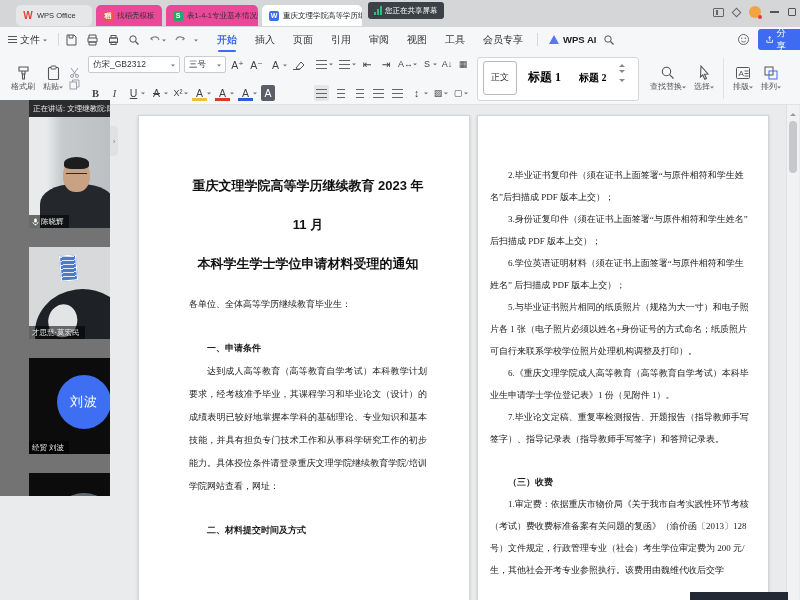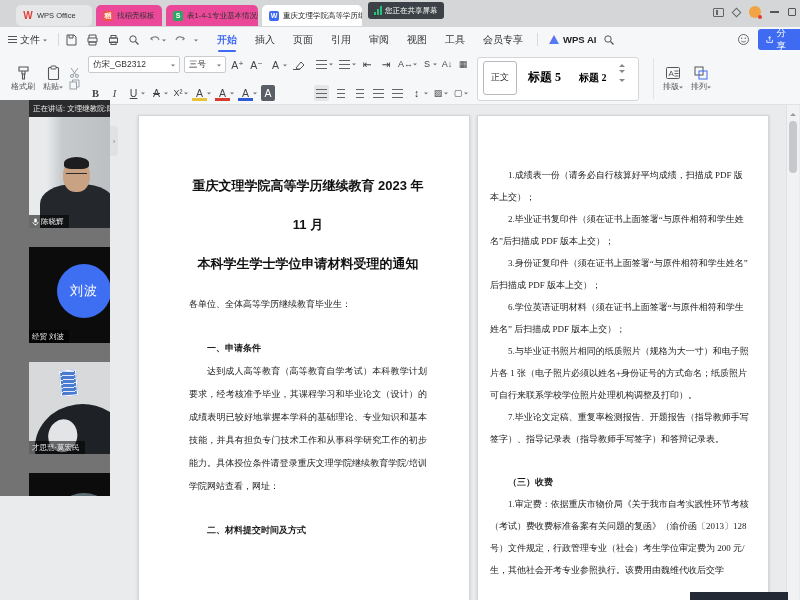--- a/index.html
+++ b/index.html
@@ -400,29 +400,50 @@
           </span>
         <span class="icbtn">
             <span class="ic small">▢</span>
             <span class="dd"></span>
           </span>
       </div>
     </div>
 
     <div class="styles-box">
       <span class="style-pill selected">正文</span>
-      <span class="style-pill h1">标题 5</span>
+      <span class="style-pill h1">标题 1</span>
       <span class="style-pill h2">标题 2</span>
       <span class="style-arrows">
         <span class="tri-up"></span>
         <span class="tri-dn"></span>
         <span class="tri-dn"></span>
       </span>
     </div>
 
+    <div class="rrow" style="gap:2px;">
+      <div class="bigbtn">
+        <svg width="16" height="16" viewBox="0 0 16 16">
+            <circle cx="6.5" cy="6.5" r="4.2" fill="none" stroke="#555" stroke-width="1.1"></circle>
+            <path d="M9.8 9.8L13.5 13.5" stroke="#555" stroke-width="1.2"></path>
+          </svg>
+        <span class="lbl">
+            <span>查找替换</span>
+            <span class="dd"></span>
+          </span>
+      </div>
+      <div class="bigbtn">
+        <svg width="14" height="16" viewBox="0 0 14 16">
+            <path d="M4 1 L11 9 L7.5 9.2 L9.5 13.5 L7.8 14.3 L5.8 10 L3.5 12z" fill="none" stroke="#555" stroke-width="1.1"></path>
+          </svg>
+        <span class="lbl">
+            <span>选择</span>
+            <span class="dd"></span>
+          </span>
+      </div>
+    </div>
     <span class="rdiv"></span>
     <div class="rrow" style="gap:2px;">
       <div class="bigbtn">
         <svg width="16" height="16" viewBox="0 0 16 16">
             <rect x="1.5" y="2.5" width="13" height="11" rx="1" fill="none" stroke="#555"></rect>
             <text x="3.5" y="11" font-size="8" fill="#555">A</text>
             <path d="M9.5 6h4M9.5 8.5h4M9.5 11h4" stroke="#555" stroke-width="0.9"></path>
           </svg>
         <span class="lbl">
             <span>排版</span>
@@ -449,25 +470,25 @@
       <div class="p1body">
         <div>各单位、全体高等学历继续教育毕业生：</div>
         <div class="ind bold">一、申请条件</div>
         <div class="ind">达到成人高等教育（高等教育自学考试）本科教学计划要求，经考核准予毕业，其课程学习和毕业论文（设计）的成绩表明已较好地掌握本学科的基础理论、专业知识和基本技能，并具有担负专门技术工作和从事科学研究工作的初步能力。具体授位条件请登录重庆文理学院继续教育学院/培训学院网站查看，网址：</div>
         <div class="ind bold">二、材料提交时间及方式</div>
 
       </div>
     </div>
 
     <div class="page page2">
-      <div class="ind">1.成绩表一份（请务必自行核算好平均成绩，扫描成 PDF 版本上交）；</div>
       <div class="ind">2.毕业证书复印件（须在证书上面签署“与原件相符和学生姓名”后扫描成 PDF 版本上交）；</div>
       <div class="ind">3.身份证复印件（须在证书上面签署“与原件相符和学生姓名” 后扫描成 PDF 版本上交）；</div>
       <div class="ind">6.学位英语证明材料（须在证书上面签署“与原件相符和学生姓名” 后扫描成 PDF 版本上交）；</div>
       <div class="ind">5.与毕业证书照片相同的纸质照片（规格为大一寸）和电子照片各 1 张（电子照片必须以姓名+身份证号的方式命名；纸质照片可自行来联系学校学位照片处理机构调整及打印）。</div>
+      <div class="ind">6.《重庆文理学院成人高等教育（高等教育自学考试）本科毕业生申请学士学位登记表》1 份（见附件 1）。</div>
       <div class="ind">7.毕业论文定稿、重复率检测报告、开题报告（指导教师手写签字）、指导记录表（指导教师手写签字）和答辩记录表。</div>
       <div class="ind bold">（三）收费</div>
       <div class="ind">1.审定费：依据重庆市物价局《关于我市自考实践性环节考核（考试）费收费标准备案有关问题的复函》（渝价函〔2013〕128 号）文件规定，行政管理专业（社会）考生学位审定费为 200 元/生，其他社会开考专业参照执行。该费用由魏维代收后交学</div>
     </div>
 
     <div class="vscroll">
       <div class="vs-up"></div>
       <div class="vs-thumb"></div>
     </div>
     <div class="dark-bar"></div>
@@ -481,35 +502,35 @@
       <div class="t1-head"></div>
       <div class="name-chip">
         <svg width="7" height="8" viewBox="0 0 7 8">
             <rect x="2.2" y="0.5" width="2.6" height="4" rx="1.3" fill="#fff"></rect>
             <path d="M1 4 c0 3.3 5 3.3 5 0 M3.5 6v1.5" stroke="#fff" stroke-width="0.8" fill="none"></path>
           </svg>
         <span>陈晓辉</span>
       </div>
     </div>
 
-    <div class="tile t3">
-      <div class="avatar-blue">刘波</div>
-      <div class="name-chip">
-        <span>经贸 刘波</span>
-      </div>
-    </div>
-
     <div class="tile t2">
       <div class="poster"></div>
       <div class="t2-person"></div>
       <div class="name-chip">
         <span>才思慧·莫宏民</span>
       </div>
     </div>
 
+    <div class="tile t3">
+      <div class="avatar-blue">刘波</div>
+      <div class="name-chip">
+        <span>经贸 刘波</span>
+      </div>
+    </div>
+
     <div class="tile t4">
       <div class="avatar-flower"></div>
       <div class="name-chip">
         <span>经贸刘艳秀</span>
       </div>
     </div>
 
     <div class="tile t5">
       <div class="avatar-portrait">
         <span class="ap-hair"></span>

